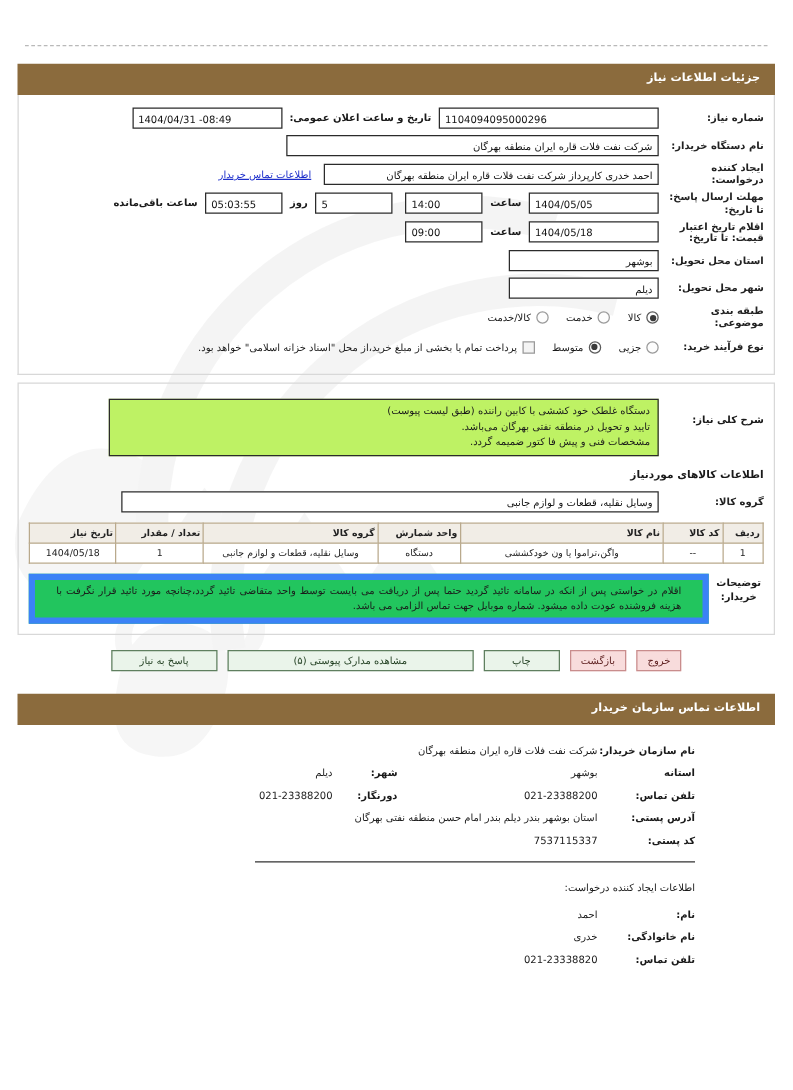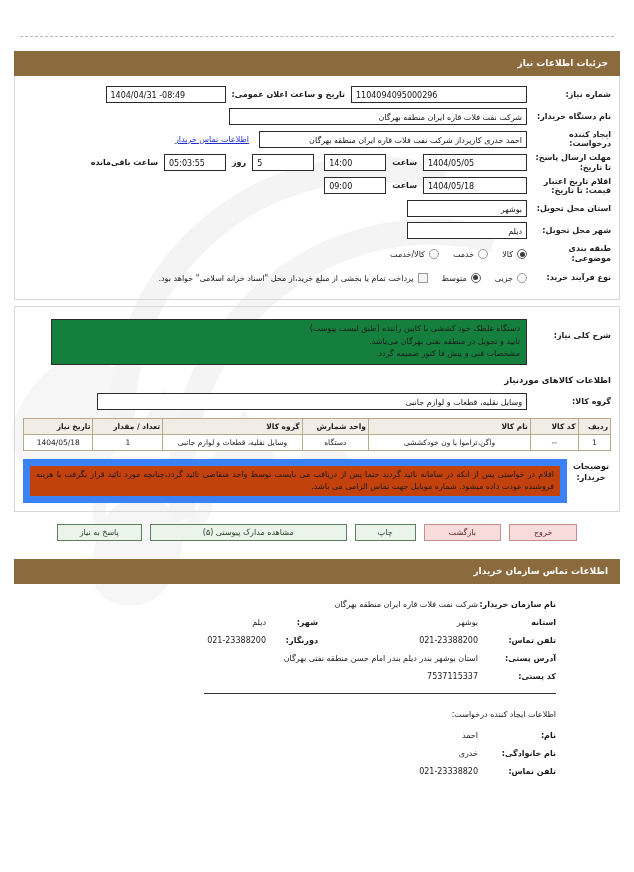--- a/index.html
+++ b/index.html
@@ -135,27 +135,27 @@
     flex: 0 0 8px;
   }
   .radio-label { font-size: 8px; }
   .desc-row { display: flex; align-items: flex-start; margin-top: 4px; }
   .desc-lbl {
     font-size: 8px; font-weight: bold; width: 84px; flex: 0 0 84px;
     padding-left: 6px; text-align: right; box-sizing: border-box; padding-top: 12px;
   }
   .desc-box {
     border: 1px solid #2b2b2b;
-    width: 476px;
+    width: 440px;
     padding: 3px 6px 4px 6px;
     box-sizing: border-box;
     font-size: 8px;
     line-height: 1.55;
     text-align: right;
-    background: #15803d;
+    background: #bef264;
   }
   .subhead {
     font-size: 8.5px;
     font-weight: bold;
     text-align: right;
     margin: 10px 0 8px 0;
   }
   .group-row { display: flex; align-items: center; margin-bottom: 8px; }
   .w-group { width: 430px; }
   table.items {
@@ -181,27 +181,27 @@
     color: #222;
     background: #ffffff;
   }
   .notes-row { display: flex; align-items: flex-start; margin-top: 8px; }
   .notes-lbl {
     font-size: 8px; font-weight: bold; width: 44px; flex: 0 0 44px;
     text-align: center; padding-left: 4px; line-height: 1.3; padding-top: 3px;
     box-sizing: border-box;
   }
   .notes-box {
-    border: 7px solid #3b82f6;
+    border: 5px solid #3b82f6;
     flex: 1;
-    padding: 3px 6px;
+    padding: 3px 17px;
     font-size: 8px;
     line-height: 1.5;
     text-align: justify;
-    background: #c2410c;
+    background: #22c55e;
   }
   .btn-bar {
     display: flex;
     justify-content: center;
     gap: 8px;
     margin: 12px 0 4px 0;
   }
   .btn {
     font-size: 8px;
     border: 1px solid #5f7f5f;
@@ -211,21 +211,21 @@
     cursor: pointer;
     white-space: nowrap;
     font-family: "DejaVu Sans", "Liberation Sans", sans-serif;
   }
   .btn.wide { padding: 3px 52px; text-align: center; }
   .btn.mid { padding: 3px 22px; }
   .btn.danger {
     border: 1px solid #c98d8d;
     background: #f8dcdc;
     color: #5d1f1f;
-    padding: 3px 24px;
+    padding: 3px 8px;
   }
   .contact-wrap { margin-top: 18px; }
   .contact-body { padding: 16px 0 6px 0; }
   .crow {
     display: flex;
     align-items: center;
     font-size: 8px;
     margin-bottom: 9px;
     justify-content: flex-start;
     padding-right: 64px;

